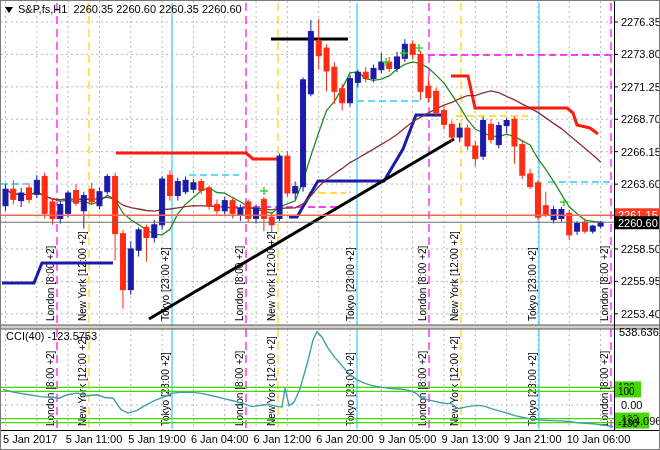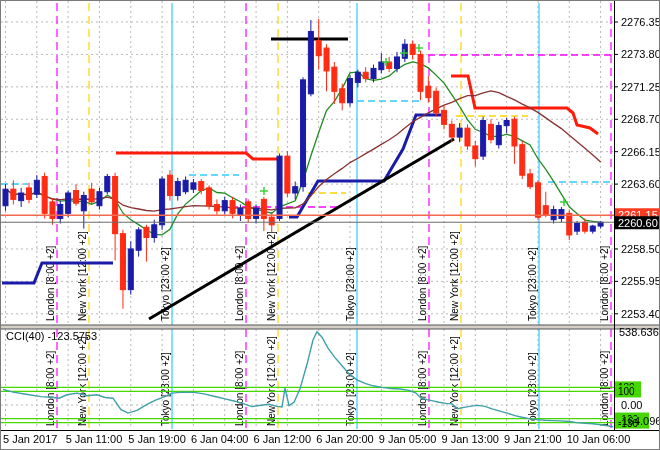--- a/index.html
+++ b/index.html
@@ -8,20 +8,21 @@
   #cv{position:absolute;left:0;top:0;}
   .ohlc-title{position:absolute;left:4px;top:2px;font-size:11px;color:#000;white-space:pre;z-index:5;}
   .tri{display:inline-block;width:0;height:0;border-left:4px solid transparent;border-right:4px solid transparent;
        border-top:6px solid #000;margin-right:5px;vertical-align:middle;}
   .cci-title{position:absolute;left:5px;top:329px;font-size:11px;color:#000;z-index:5;}
 </style>
 </head>
 <body>
 
 <div id="stage">
+  <div class="ohlc-title"><span class="tri"></span><span>S&amp;P,fs,H1  2260.35 2260.60 2260.35 2260.60</span></div>
   <div class="cci-title">CCI(40) -123.5753</div>
   <svg id="cv" width="660" height="450">
       <defs>
         <clipPath id="mainClip">
           <rect x="0" y="0" width="613" height="324"></rect>
         </clipPath>
         <clipPath id="botClip">
           <rect x="0" y="328" width="613" height="100"></rect>
         </clipPath>
       </defs>

